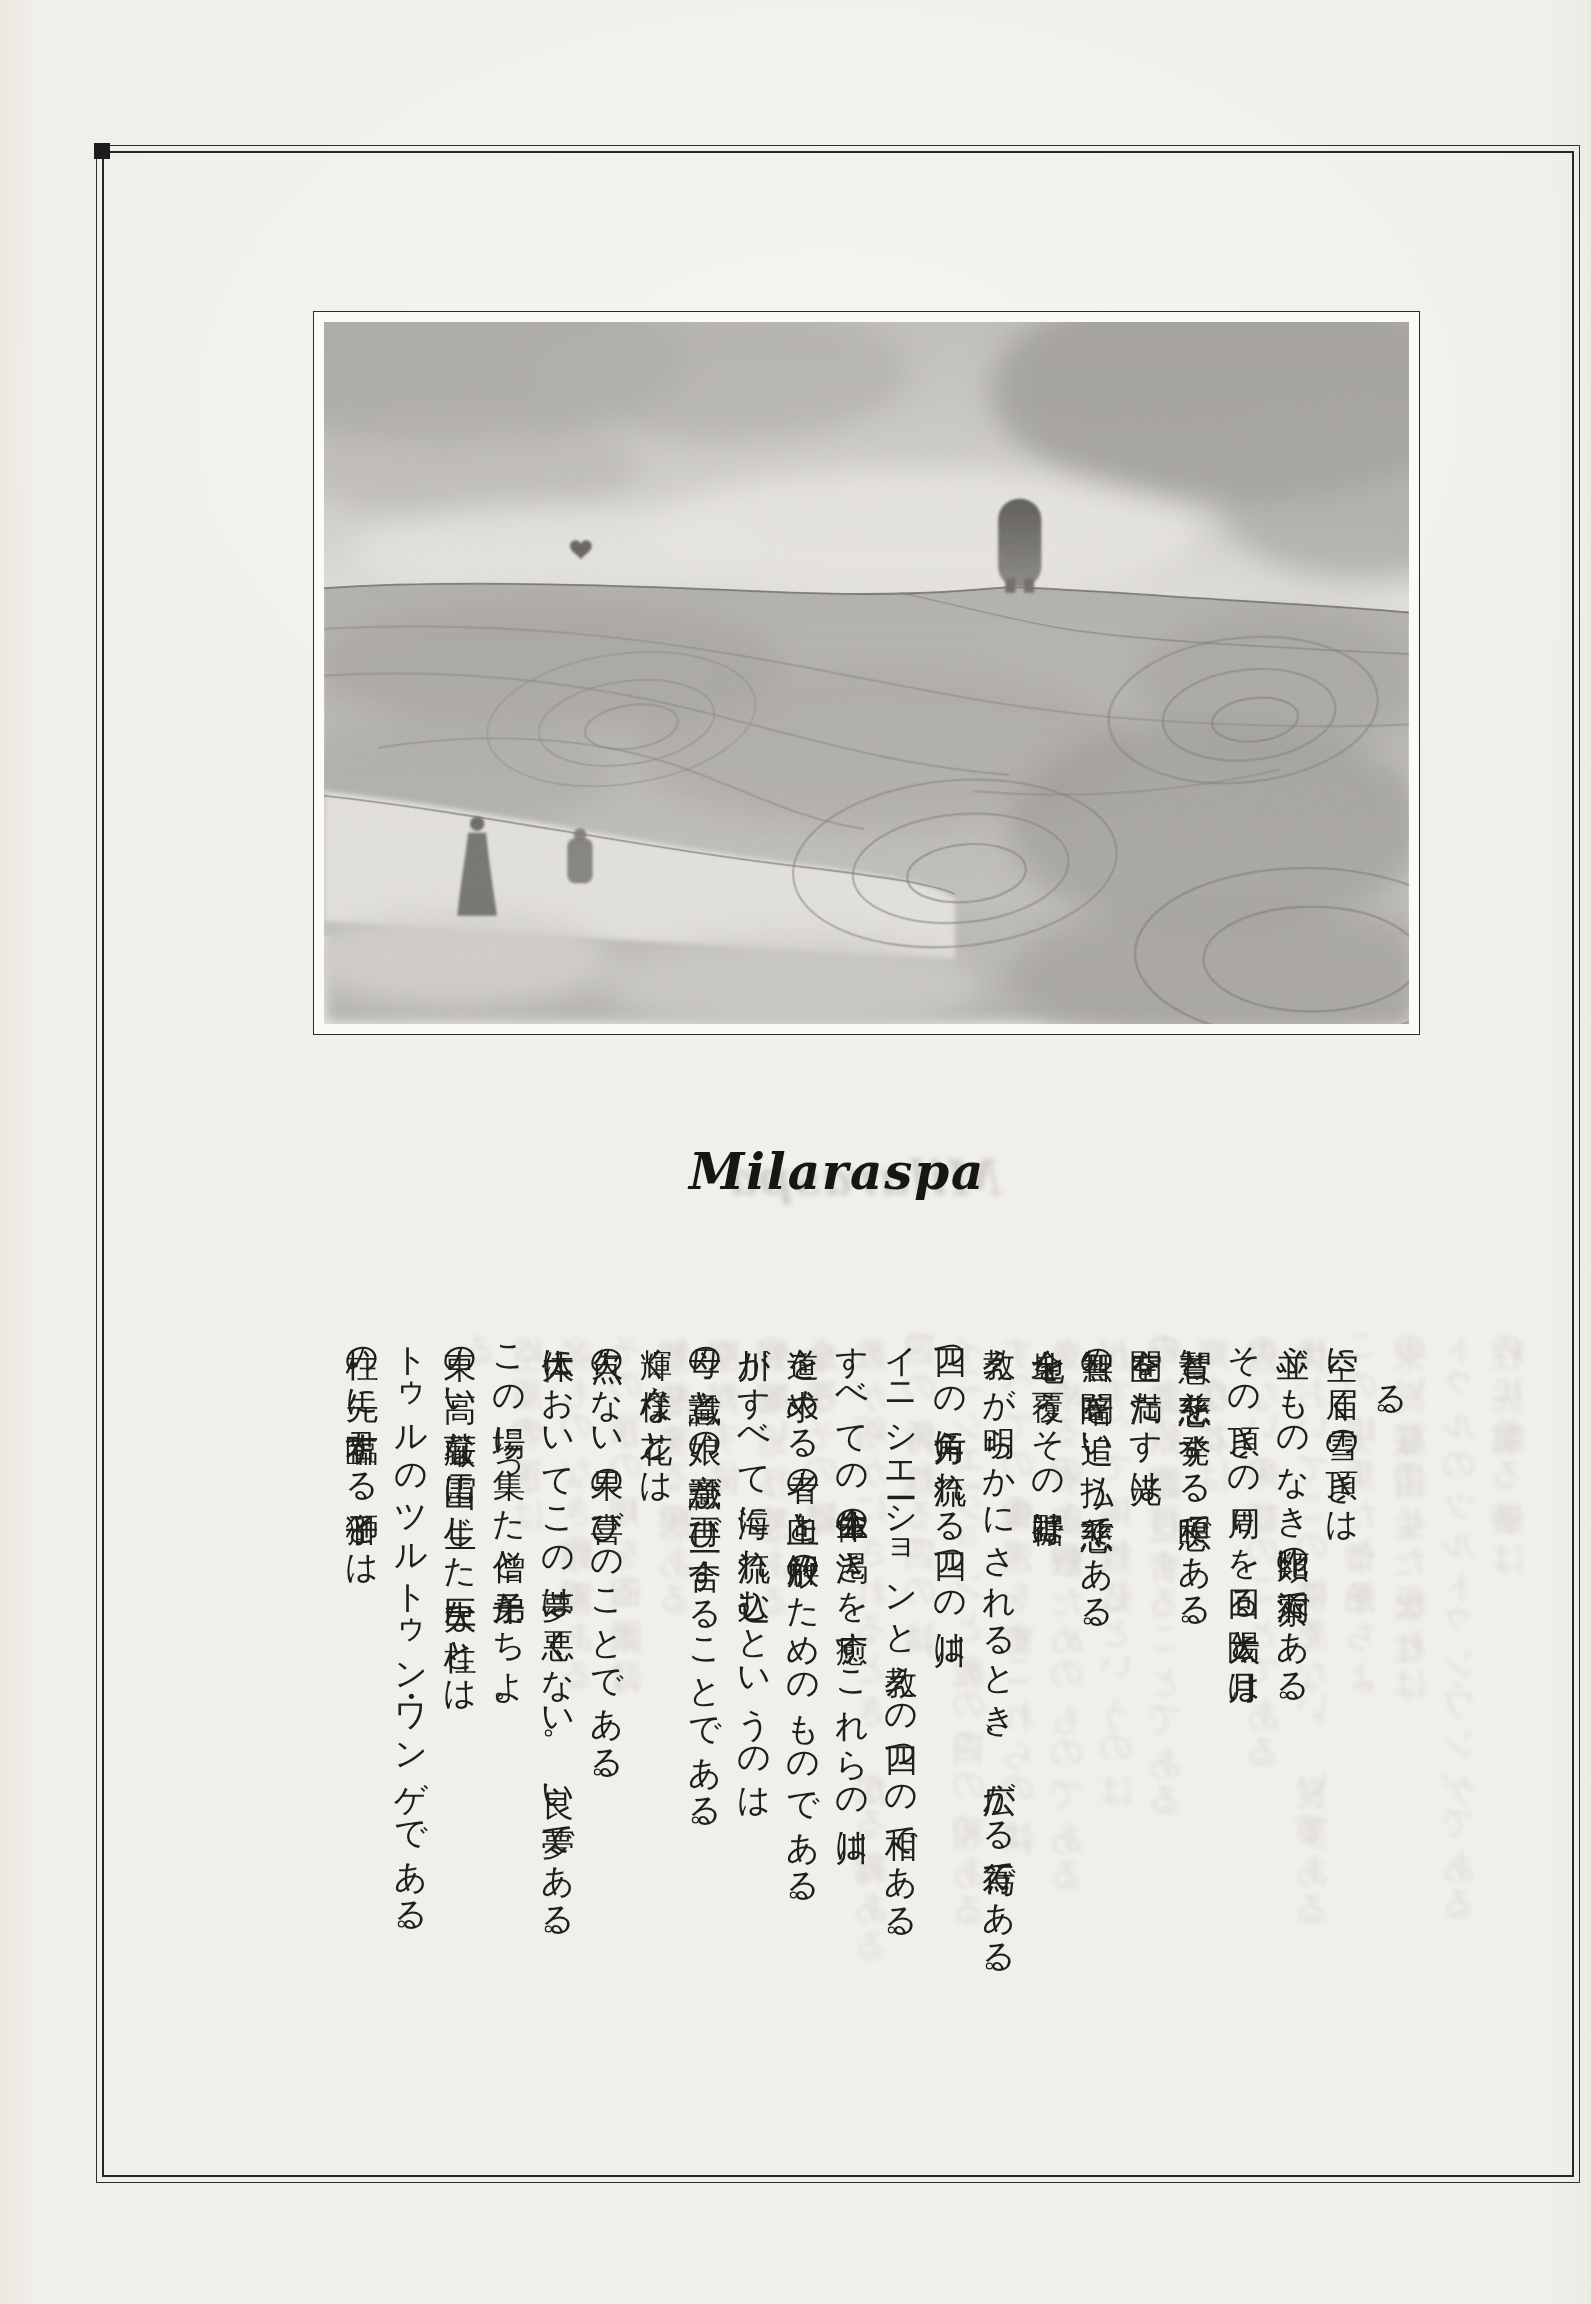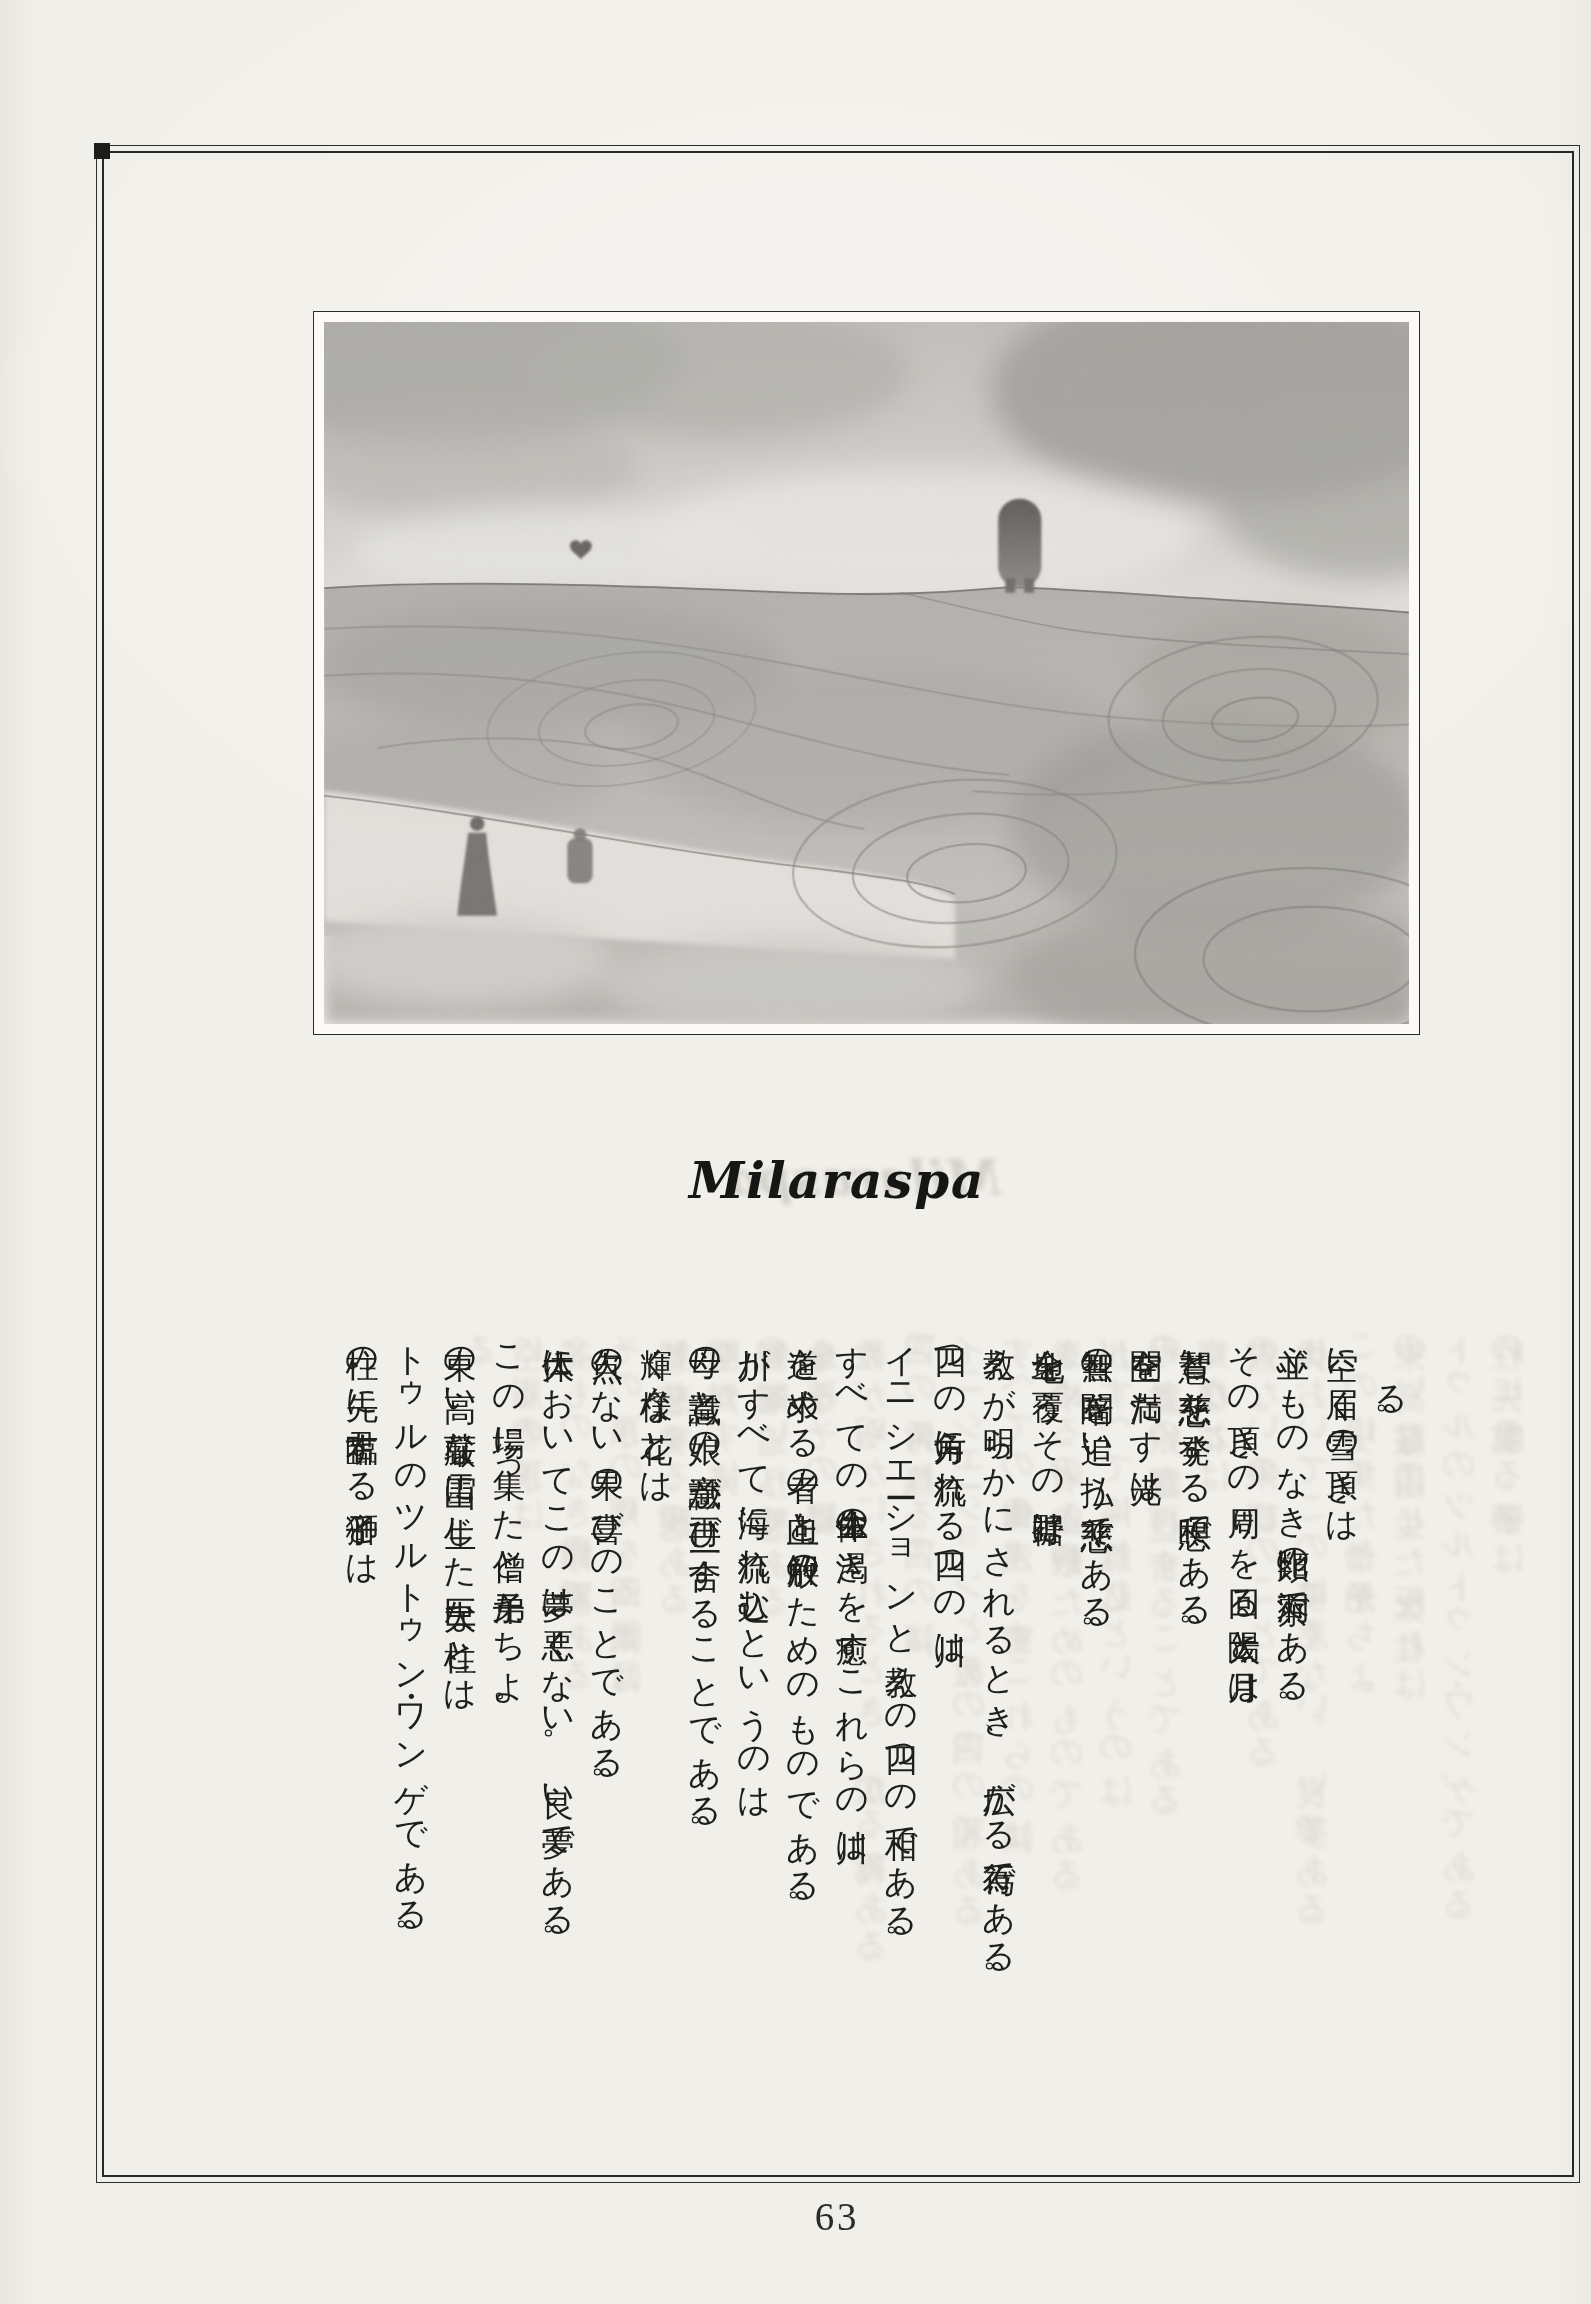--- a/index.html
+++ b/index.html
@@ -41,21 +41,21 @@
     text-align:center;
   }
   .title-bleed{
     position:absolute;left:0;right:-54px;top:12.6px;
     text-align:center;
     font-family:"DejaVu Serif","Liberation Serif",serif;
     font-weight:bold;font-style:italic;font-size:49px;color:#8f8d85;
     transform:scaleX(-1);filter:blur(2.7px);opacity:.30;
   }
   .page-title{
-    position:relative;margin:9px;
+    position:relative;margin:0;
     font-family:"DejaVu Serif","Liberation Serif",serif;
     font-weight:bold;font-style:italic;
     font-size:50px;line-height:72px;color:#161614;
     letter-spacing:1.8px;
   }
   
   .poem{
     position:absolute;top:1323px;right:176px;height:797px;
     writing-mode:vertical-rl;
     font-size:33px;line-height:49px;letter-spacing:1.8px;
@@ -269,16 +269,15 @@
       <p>母の意識と娘の意識が再び合一することである。</p>
       <p>輝く様々な花とは</p>
       <p>欠点のない果の喜びのことである。</p>
       <p>大体においてこの夢は悪くない。良い夢である。</p>
       <p>この場に集った僧と弟子たちよ。</p>
       <p>東の高い荘厳な雪山に生じた巨大な柱とは</p>
       <p>トゥルのツルトゥン・ワンゲである。</p>
       <p>柱の先に君臨する獅子とは</p>
     </div>
 
-  <div class="page-number">63</div>
 
 </div>
 
 
 </body></html>

